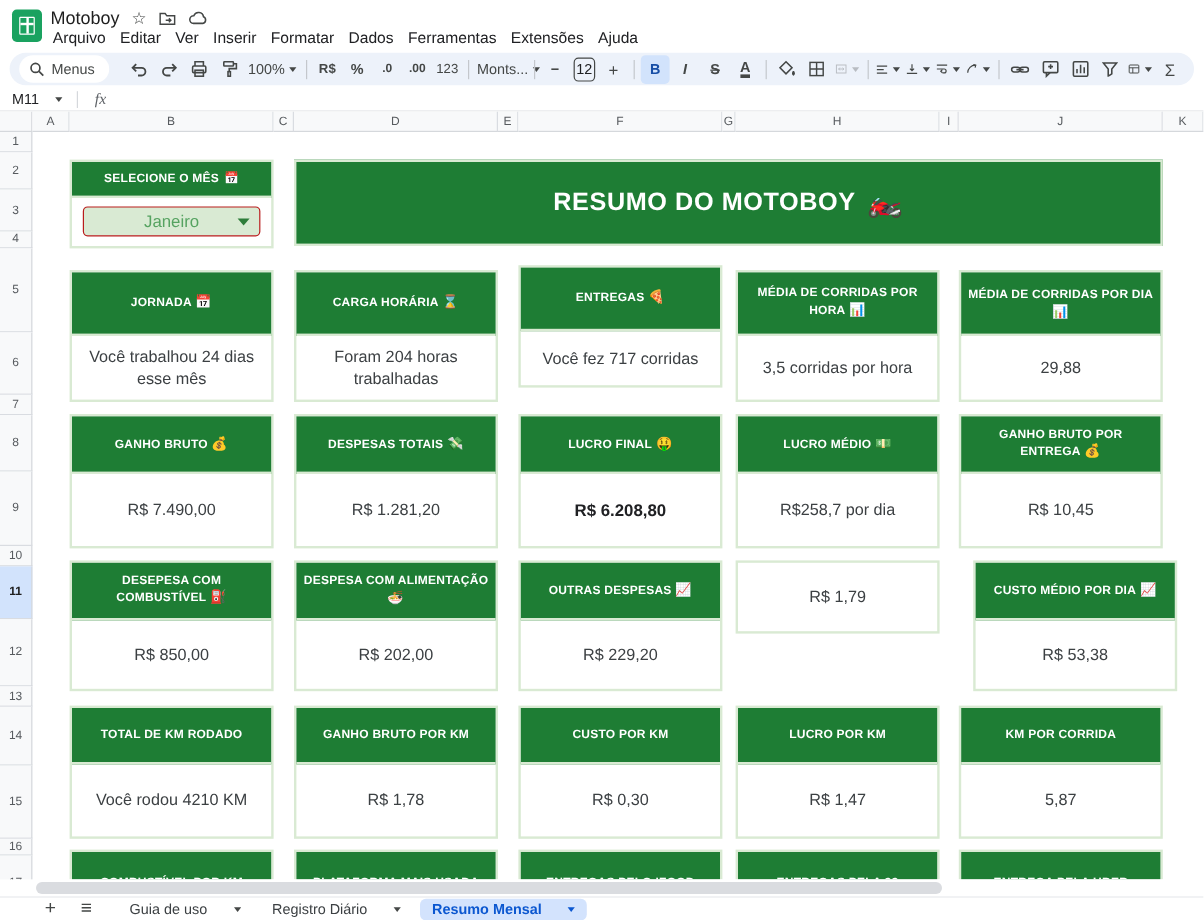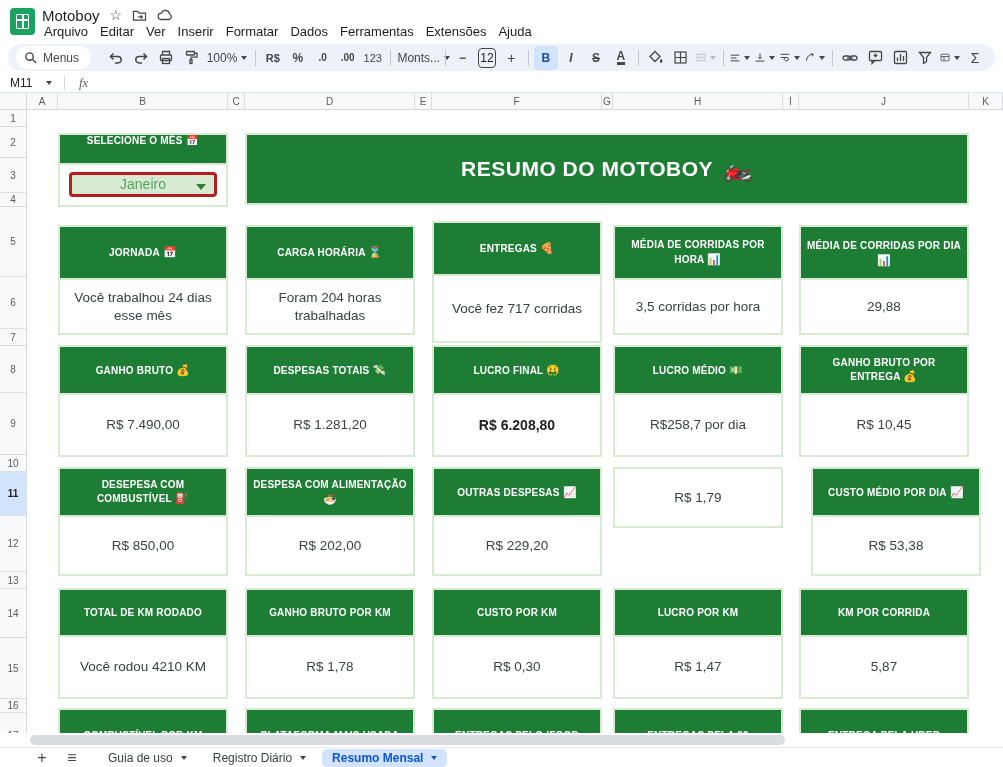--- a/index.html
+++ b/index.html
@@ -77,38 +77,38 @@
   .card-body { display:flex; align-items:center; justify-content:center; text-align:center;
     padding:2px 4px; font-size:13.5px; color:#3c4043; line-height:1.3; cursor:cell; }
   .card-body.bold { font-weight:bold; color:#202124; font-size:14px; }
   .emoji { font-size:11px; }
   .banner { left:245px; top:23px; width:724px; height:72px; background:var(--green,#1e7d34);
     display:flex; align-items:center; justify-content:center; gap:10px; }
   .banner .bt { color:#fff; font-size:21px; font-weight:bold; letter-spacing:.5px; }
   .banner .emoji { font-size:24px; }
   .month-card { left:58px; top:23px; width:170px; height:74px; }
   .m-head { height:30px; background:var(--green,#1e7d34); border-bottom:2px solid var(--lgreen,#d9ead3);
-    display:flex; align-items:flex-start; justify-content:center; gap:4px; }
+    display:flex; align-items:center; justify-content:center; gap:4px; }
   .m-head span { color:#fff; font-size:10px; font-weight:bold; letter-spacing:.2px; }
   .m-body { height:38px; display:flex; align-items:center; justify-content:center; }
-  .month-pill { width:148px; height:25px; background:var(--lgreen,#d9ead3); border:3px solid #b91c1c;
+  .month-pill { width:148px; height:25px; background:var(--lgreen,#d9ead3); border:1px solid #b91c1c;
     border-radius:4px; display:flex; align-items:center; justify-content:center; position:relative; cursor:pointer; }
   .month-pill span { color:var(--dd-green,#56a361); font-size:14px; }
   .dd-caret { position:absolute; right:8px; top:9px; width:0; height:0; border-left:5px solid transparent;
     border-right:5px solid transparent; border-top:6px solid #2e7d3a; }
 
   
   .hscroll { position:absolute; top:733px; left:0; right:0; height:14px; background:#fff; }
   .hthumb { position:absolute; top:2px; left:30px; width:755px; height:10px; border-radius:5px;
     background:#dadce0; cursor:grab; }
   .tab-bar { position:absolute; top:747px; left:0; right:0; height:20px; background:#fff;
     border-top:1px solid #e8eaed; display:flex; align-items:center; padding-left:30px; }
   .tb-ico { font-size:16px; color:#444746; width:24px; text-align:center; cursor:pointer; line-height:1; }
   .tabs-wrap { display:flex; align-items:center; margin-left:14px; gap:6px; }
-  .sheet-tab { display:flex; align-items:center; gap:6px; font-size:12px; color:#3c4043;
+  .sheet-tab { display:flex; align-items:center; gap:20px; font-size:12px; color:#3c4043;
     padding:2px 10px; border-radius:5px; cursor:pointer; }
   .sheet-tab.active { background:#d3e3fd; color:var(--tab-blue,#0b57d0); font-weight:bold; }
   .sheet-tab.active .caret { border-top-color:var(--tab-blue,#0b57d0); }
 </style>
 </head>
 <body>
 
 <div id="app">
 
   <div class="hdr">
@@ -357,21 +357,21 @@
         <div class="card" style="left: 245px; top: 115px;">
           <div class="card-head" style="height: 53px;">
             <span class="ht">CARGA HORÁRIA<span class="emoji"> ⌛</span></span>
           </div>
           <div class="card-body" style="height: 53px;">Foram 204 horas trabalhadas</div>
         </div>
         <div class="card" style="left: 432px; top: 111px;">
           <div class="card-head" style="height: 53px;">
             <span class="ht">ENTREGAS<span class="emoji"> 🍕</span></span>
           </div>
-          <div class="card-body" style="height: 65px;">Você fez 717 corridas</div>
+          <div class="card-body" style="height: 45px;">Você fez 717 corridas</div>
         </div>
         <div class="card" style="left: 613px; top: 115px;">
           <div class="card-head" style="height: 53px;">
             <span class="ht">MÉDIA DE CORRIDAS POR HORA<span class="emoji"> 📊</span></span>
           </div>
           <div class="card-body" style="height: 53px;">3,5 corridas por hora</div>
         </div>
         <div class="card" style="left: 799px; top: 115px;">
           <div class="card-head" style="height: 53px;">
             <span class="ht">MÉDIA DE CORRIDAS POR DIA<span class="emoji"> 📊</span></span>

